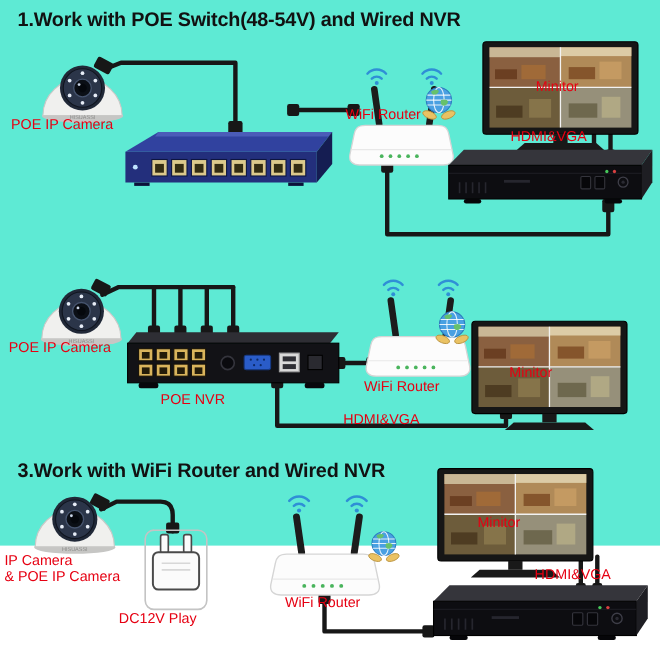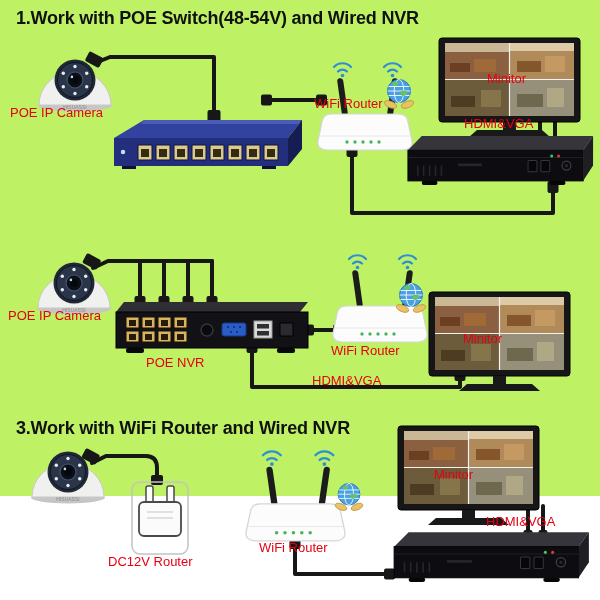--- a/index.html
+++ b/index.html
@@ -1,18 +1,18 @@
 <!DOCTYPE html>
 <html><head>
 <meta charset="utf-8">
 <style>
   *{margin:0;padding:0;box-sizing:border-box}
   html,body{width:600px;height:600px}
   body{position:relative;background:#fff;font-family:"Liberation Sans",sans-serif;overflow:hidden}
-  .canvas{position:absolute;inset:0;width:600px;height:496px;background:#bef264}
+  .canvas{position:absolute;inset:0;width:600px;height:496px;background:#5eead4}
   .cables{position:absolute;left:0;top:0;z-index:1}
   .dev{position:absolute;z-index:2}
   .title{position:absolute;z-index:5;font-size:18px;font-weight:700;color:#111;white-space:nowrap;letter-spacing:-.2px}
   .rlabel{position:absolute;z-index:6;font-size:13px;font-weight:400;color:#e60012;white-space:nowrap;line-height:14px}
 </style>
 </head>
 <body>
 
 <div class="canvas">
 
@@ -277,24 +277,28 @@
   <svg class="dev" style="left:427px;top:290px;width:145px;height:105px" viewBox="0 0 145 105" preserveAspectRatio="none">
       <use href="#sym-monitor"></use>
     </svg>
   <div class="rlabel" style="left:463px;top:332px">Minitor</div>
   <div class="rlabel" style="left:312px;top:374px">HDMI&amp;VGA</div>
 
   <div class="title" style="left:16px;top:418px">3.Work with WiFi Router and Wired NVR</div>
   <svg class="dev" style="left:28px;top:442px;width:80px;height:62px" viewBox="0 0 80 62" preserveAspectRatio="none">
       <use href="#sym-camera"></use>
     </svg>
+  <div class="rlabel" style="left:4px;top:503px">
+    <div>IP Camera</div>
+    <div>&amp; POE IP Camera</div>
+  </div>
   <svg class="dev" style="left:130px;top:480px;width:60px;height:76px" viewBox="0 0 60 76" preserveAspectRatio="none">
       <use href="#sym-power"></use>
     </svg>
-  <div class="rlabel" style="left:108px;top:555px">DC12V Router</div>
+  <div class="rlabel" style="left:108px;top:555px">DC12V Play</div>
   <svg class="dev" style="left:243px;top:446px;width:105px;height:98px" viewBox="0 0 100 95" preserveAspectRatio="none">
       <use href="#sym-router"></use>
     </svg>
   <div class="rlabel" style="left:259px;top:541px">WiFi Router</div>
   <svg class="dev" style="left:332px;top:482px;width:34px;height:30px" viewBox="0 0 36 32" preserveAspectRatio="none">
       <use href="#sym-globe"></use>
     </svg>
   <svg class="dev" style="left:396px;top:424px;width:145px;height:105px" viewBox="0 0 145 105" preserveAspectRatio="none">
       <use href="#sym-monitor"></use>
     </svg>

